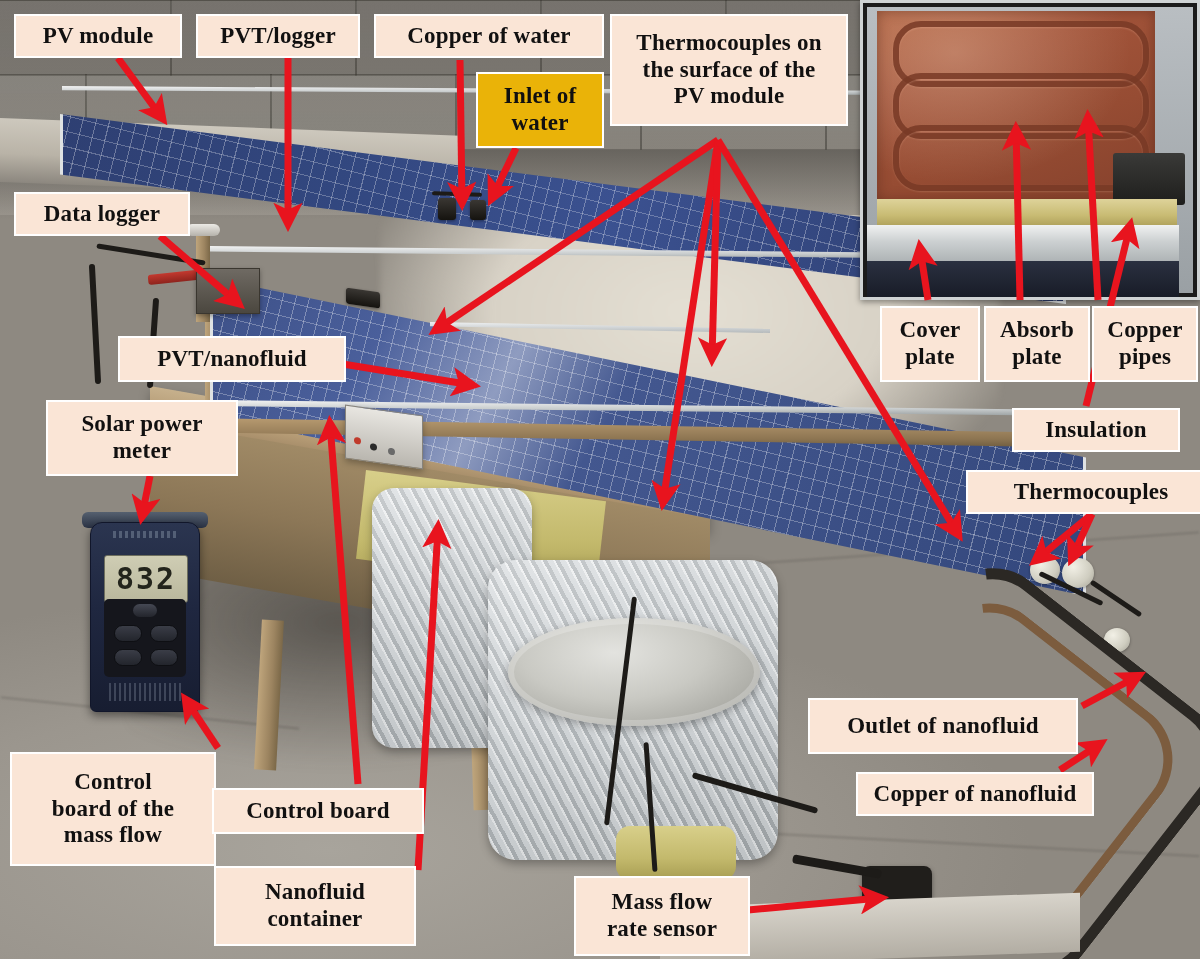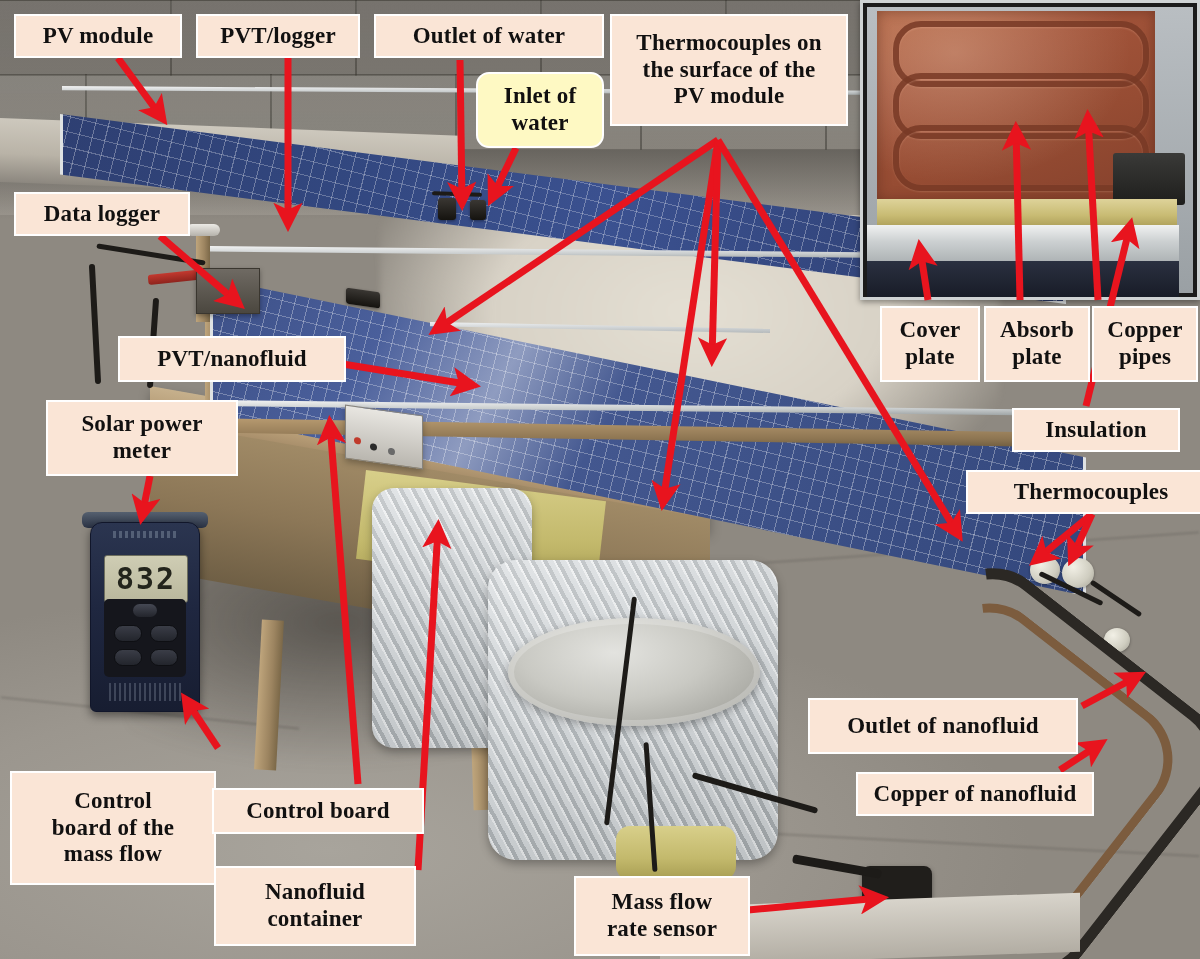--- a/index.html
+++ b/index.html
@@ -418,39 +418,39 @@
         <line x1="418" y1="870" x2="438" y2="528"></line>
         <line x1="748" y1="910" x2="880" y2="898"></line>
         <line x1="1082" y1="706" x2="1138" y2="676"></line>
         <line x1="1060" y1="770" x2="1100" y2="744"></line>
       </g>
   </svg>
 
   <div id="label-layer">
       <div class="lbl" style="left: 14px; top: 14px; width: 168px; height: 44px; background: rgb(250, 229, 214); border-color: rgb(255, 255, 255); color: rgb(17, 16, 16);">PV module</div>
       <div class="lbl" style="left: 196px; top: 14px; width: 164px; height: 44px; background: rgb(250, 229, 214); border-color: rgb(255, 255, 255); color: rgb(17, 16, 16);">PVT/logger</div>
-      <div class="lbl" style="left: 374px; top: 14px; width: 230px; height: 44px; background: rgb(250, 229, 214); border-color: rgb(255, 255, 255); color: rgb(17, 16, 16);">Outlet of water</div>
-      <div class="lbl" style="left: 476px; top: 72px; width: 128px; height: 76px; background: #fef9c3; border-color: rgb(255, 255, 255); color: rgb(17, 16, 16); border-radius: 13px;">Inlet of
+      <div class="lbl" style="left: 374px; top: 14px; width: 230px; height: 44px; background: rgb(250, 229, 214); border-color: rgb(255, 255, 255); color: rgb(17, 16, 16);">Copper of water</div>
+      <div class="lbl" style="left: 476px; top: 72px; width: 128px; height: 76px; background: #eab308; border-color: rgb(255, 255, 255); color: rgb(17, 16, 16);">Inlet of
 water</div>
       <div class="lbl" style="left: 610px; top: 14px; width: 238px; height: 112px; background: rgb(250, 229, 214); border-color: rgb(255, 255, 255); color: rgb(17, 16, 16);">Thermocouples on
 the surface of the
 PV module</div>
       <div class="lbl" style="left: 14px; top: 192px; width: 176px; height: 44px; background: rgb(250, 229, 214); border-color: rgb(255, 255, 255); color: rgb(17, 16, 16);">Data logger</div>
       <div class="lbl" style="left: 92px; top: 336px; width: 228px; height: 46px; background: rgb(250, 229, 214); border-color: rgb(255, 255, 255); color: rgb(17, 16, 16); margin-left: 26px;">PVT/nanofluid</div>
       <div class="lbl" style="left: 46px; top: 400px; width: 192px; height: 76px; background: rgb(250, 229, 214); border-color: rgb(255, 255, 255); color: rgb(17, 16, 16);">Solar power
 meter</div>
       <div class="lbl" style="left: 880px; top: 306px; width: 100px; height: 76px; background: rgb(250, 229, 214); border-color: rgb(255, 255, 255); color: rgb(17, 16, 16);">Cover
 plate</div>
       <div class="lbl" style="left: 984px; top: 306px; width: 106px; height: 76px; background: rgb(250, 229, 214); border-color: rgb(255, 255, 255); color: rgb(17, 16, 16);">Absorb
 plate</div>
       <div class="lbl" style="left: 1092px; top: 306px; width: 106px; height: 76px; background: rgb(250, 229, 214); border-color: rgb(255, 255, 255); color: rgb(17, 16, 16);">Copper
 pipes</div>
       <div class="lbl" style="left: 1012px; top: 408px; width: 168px; height: 44px; background: rgb(250, 229, 214); border-color: rgb(255, 255, 255); color: rgb(17, 16, 16);">Insulation</div>
       <div class="lbl" style="left: 966px; top: 470px; width: 250px; height: 44px; background: rgb(250, 229, 214); border-color: rgb(255, 255, 255); color: rgb(17, 16, 16);">Thermocouples</div>
-      <div class="lbl" style="left: 10px; top: 752px; width: 206px; height: 114px; background: rgb(250, 229, 214); border-color: rgb(255, 255, 255); color: rgb(17, 16, 16); margin-top: 19px;">Control
+      <div class="lbl" style="left: 10px; top: 752px; width: 206px; height: 114px; background: rgb(250, 229, 214); border-color: rgb(255, 255, 255); color: rgb(17, 16, 16);">Control
 board of the
 mass flow</div>
       <div class="lbl" style="left: 212px; top: 788px; width: 212px; height: 46px; background: rgb(250, 229, 214); border-color: rgb(255, 255, 255); color: rgb(17, 16, 16);">Control board</div>
       <div class="lbl" style="left: 214px; top: 866px; width: 202px; height: 80px; background: rgb(250, 229, 214); border-color: rgb(255, 255, 255); color: rgb(17, 16, 16);">Nanofluid
 container</div>
       <div class="lbl" style="left: 574px; top: 876px; width: 176px; height: 80px; background: rgb(250, 229, 214); border-color: rgb(255, 255, 255); color: rgb(17, 16, 16);">Mass flow
 rate sensor</div>
       <div class="lbl" style="left: 808px; top: 698px; width: 270px; height: 56px; background: rgb(250, 229, 214); border-color: rgb(255, 255, 255); color: rgb(17, 16, 16);">Outlet of nanofluid</div>
       <div class="lbl" style="left: 856px; top: 772px; width: 238px; height: 44px; background: rgb(250, 229, 214); border-color: rgb(255, 255, 255); color: rgb(17, 16, 16);">Copper of nanofluid</div>
     </div>

